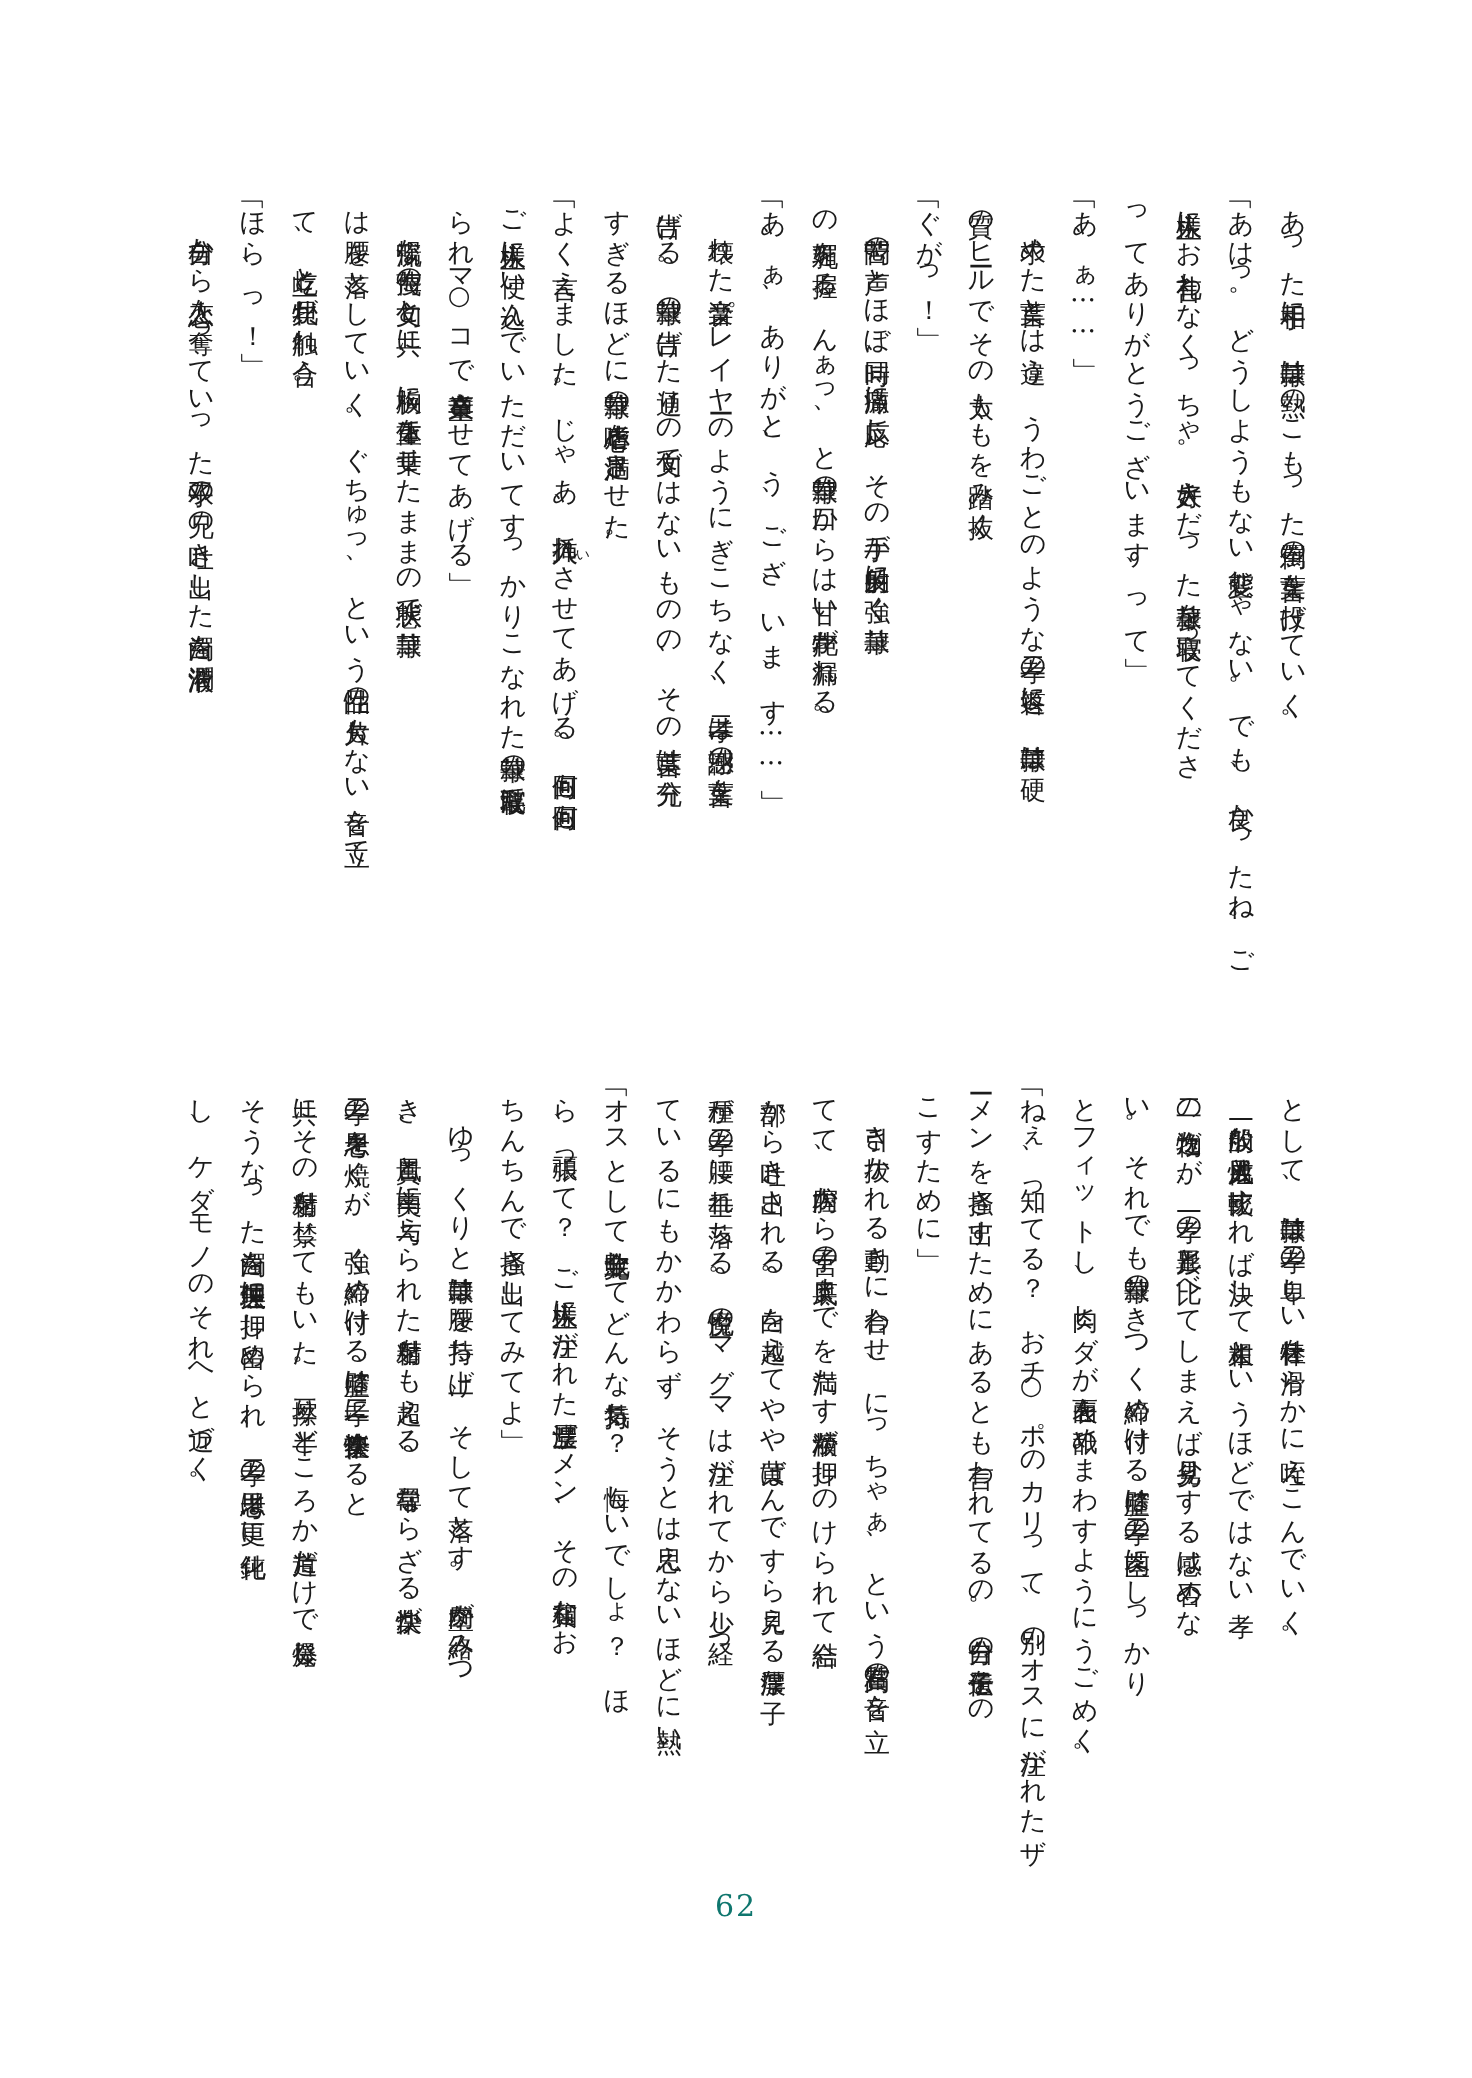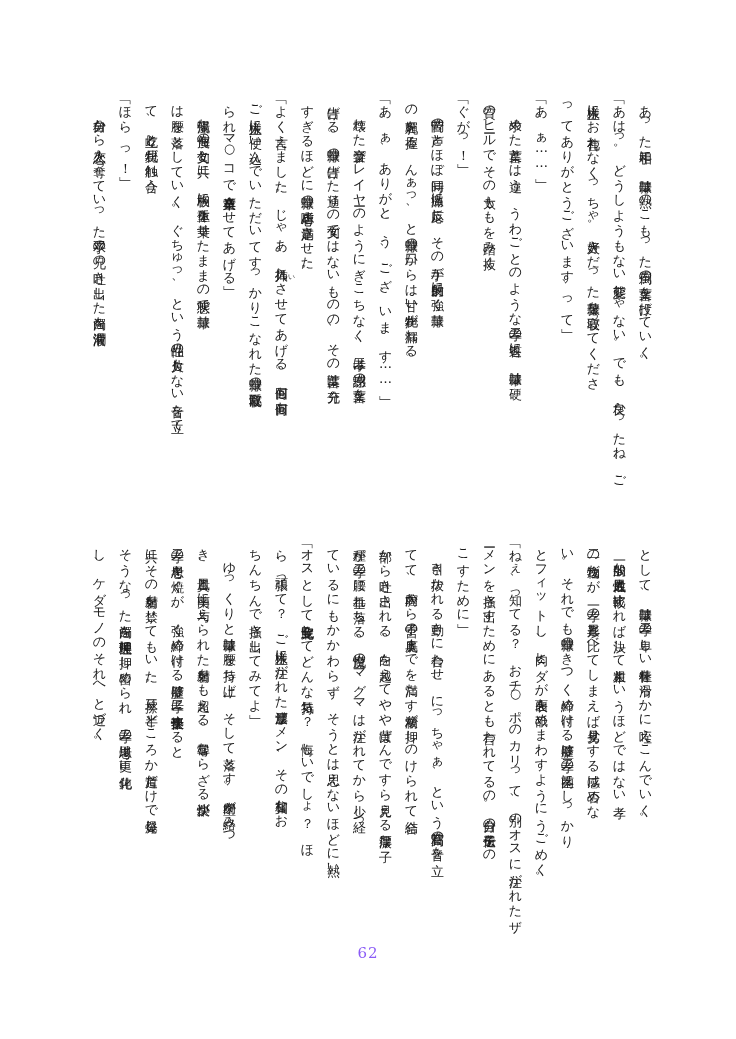--- a/index.html
+++ b/index.html
@@ -43,21 +43,21 @@
     writing-mode: vertical-rl;
   }
   .page-number {
     position: absolute;
     top: 944px;
     left: 0;
     width: 736px;
     text-align: center;
     font-size: 15px;
     letter-spacing: 1px;
-    color: #8b5cf6;
+    color: #0f766e;
   }
 </style>
 </head>
 <body>
 
 <div class="page" style="background: rgb(255, 255, 255);">
   <div class="text-block top" style="color: rgb(27, 27, 27);">
       <div class="tcol">あった相手に、隷華は熱のこもった罵倒の言葉を投げていく。</div>
       <div class="tcol">「あはっ。どうしようもない変態じゃない。でも、良かったね。ご</div>
       <div class="tcol">主人様にお礼言わなくっちゃ。大好きだった隷華を寝取ってくださ</div>

